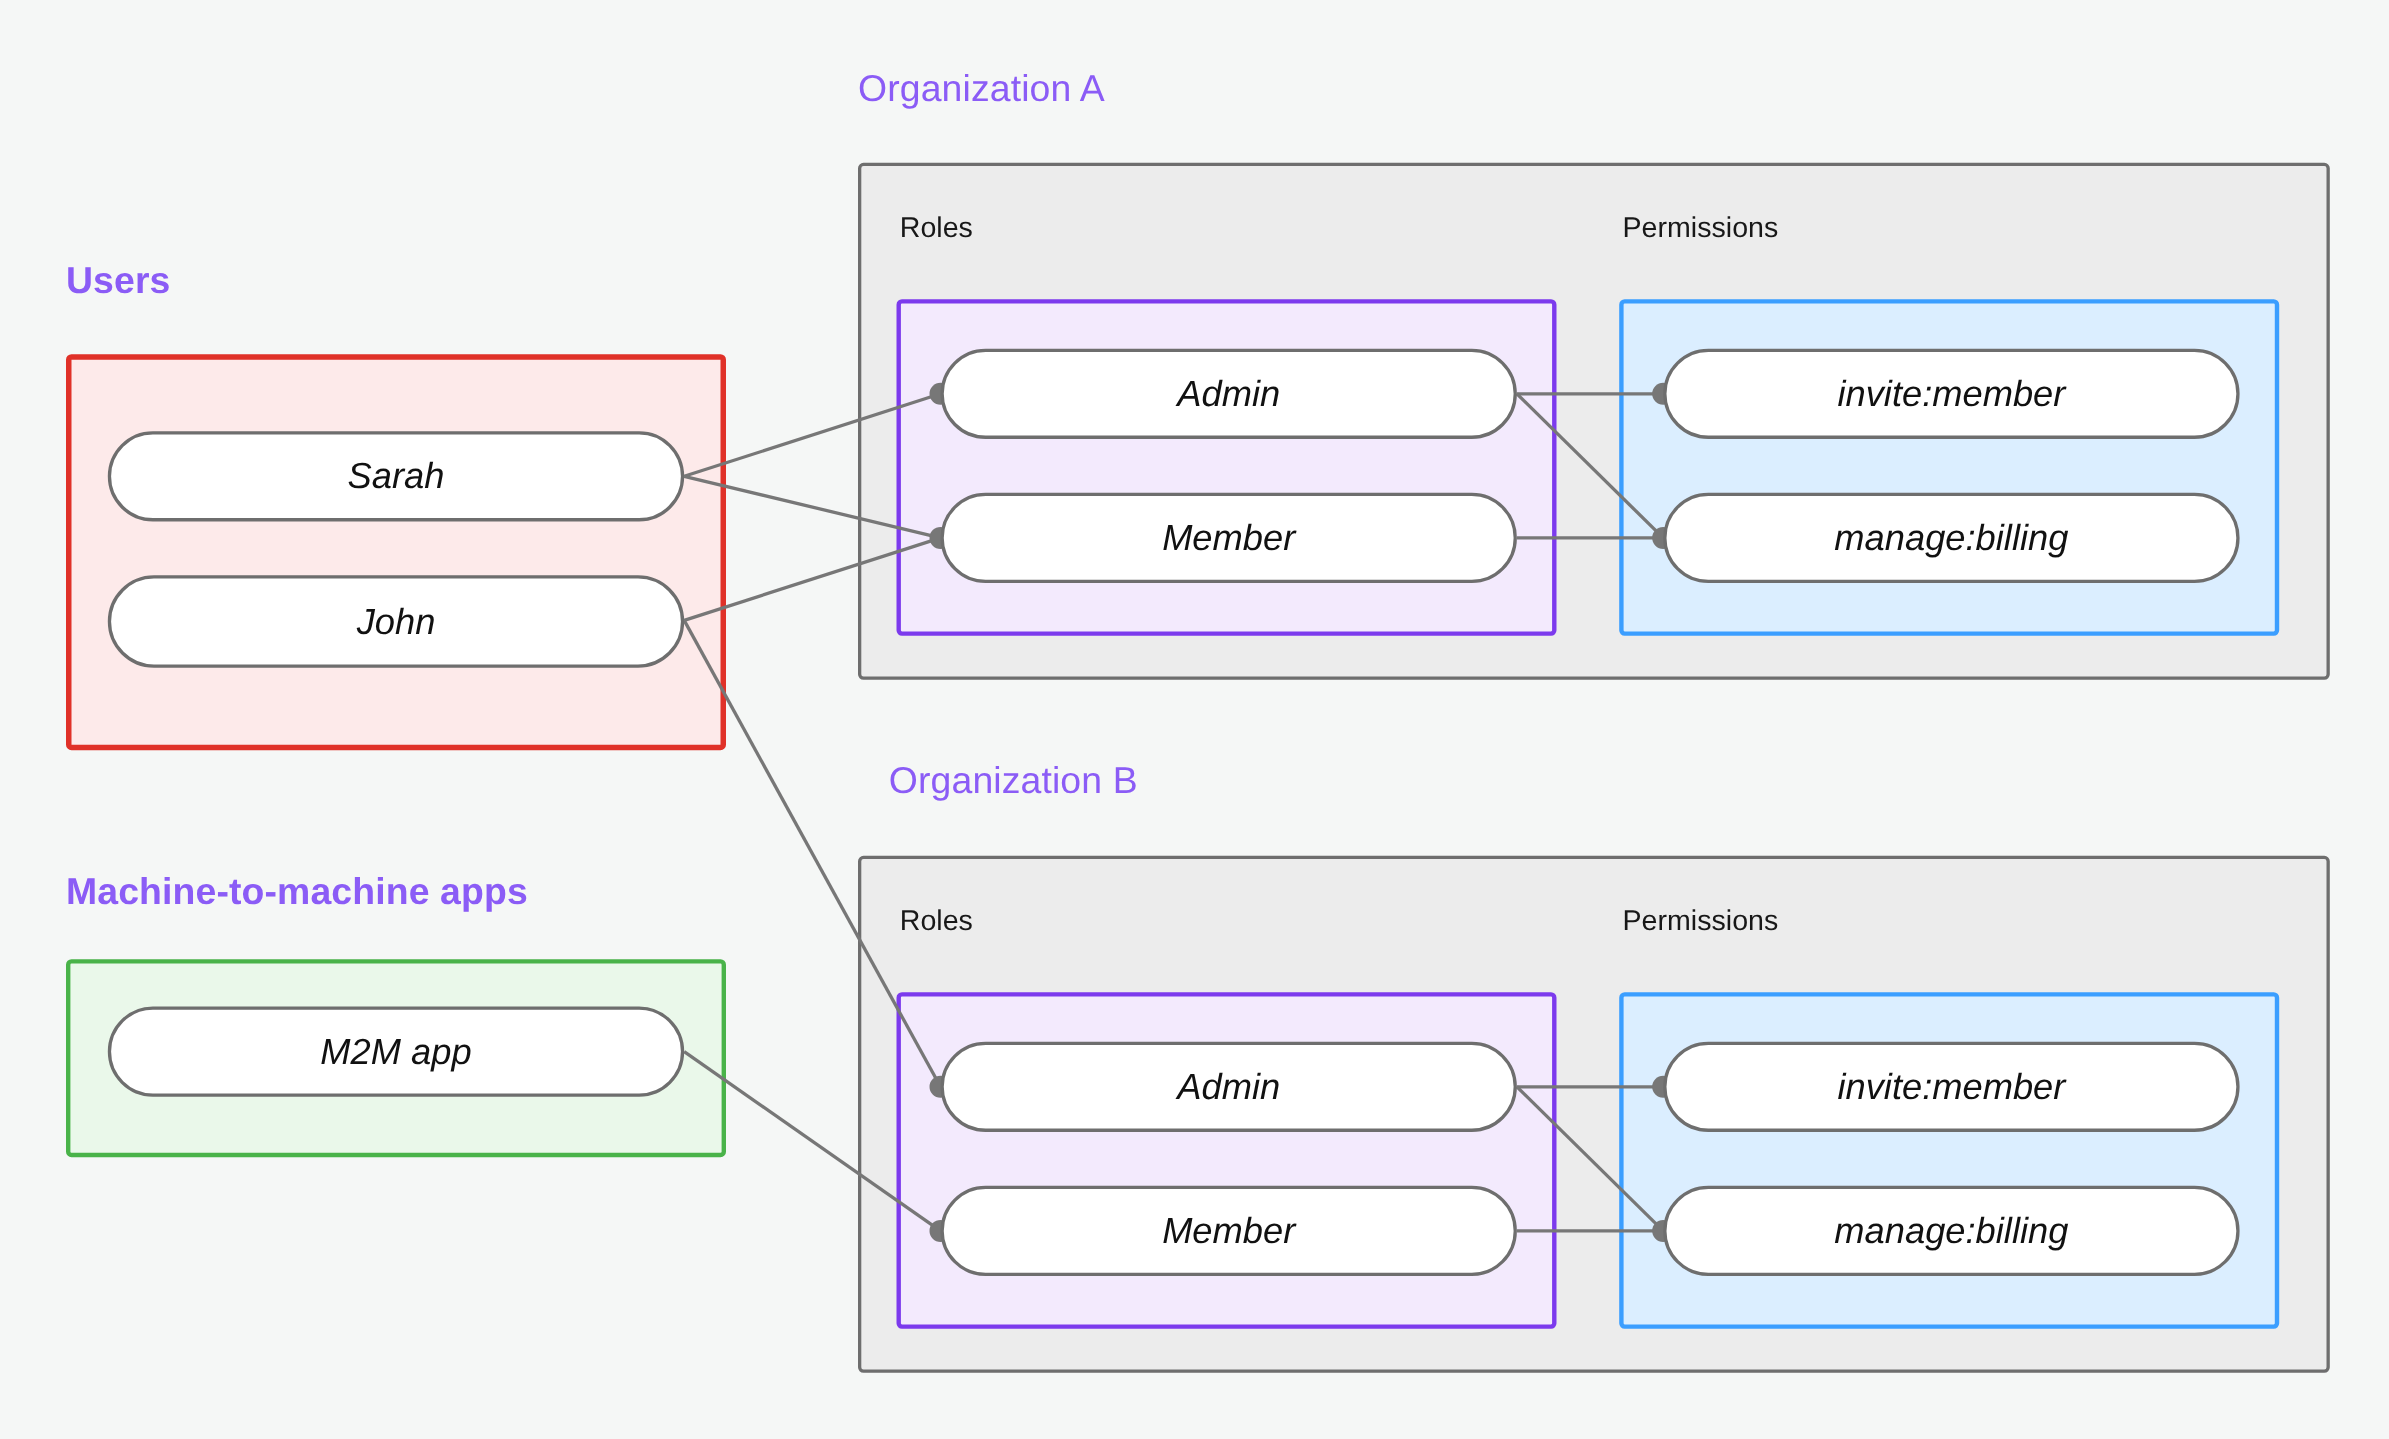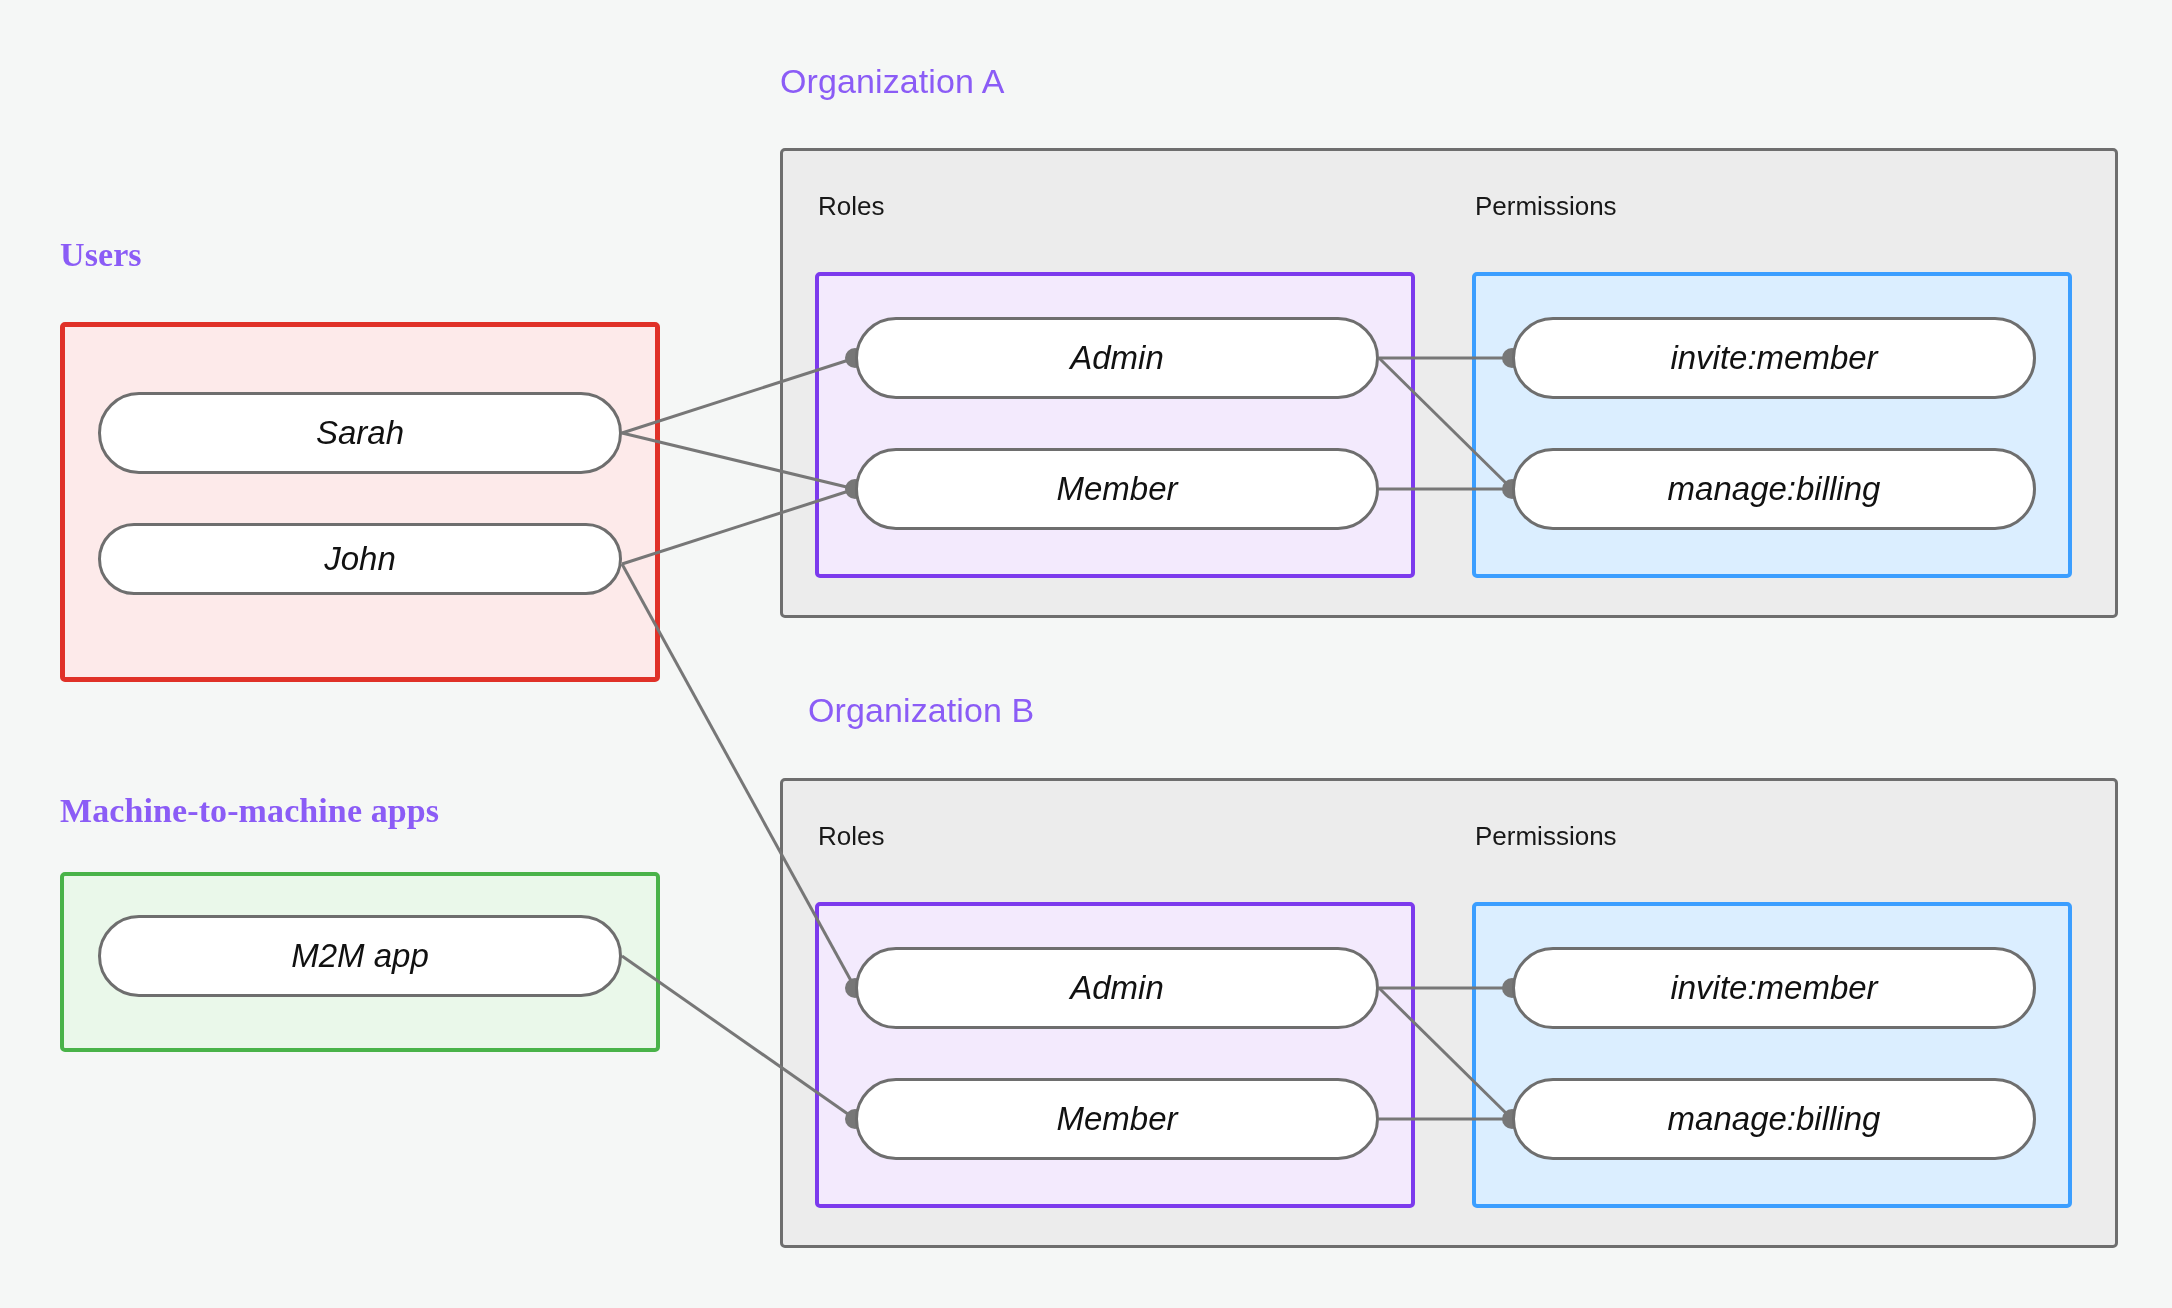--- a/index.html
+++ b/index.html
@@ -29,21 +29,21 @@
     z-index: 5;
   }
   .grp-label {
     position: absolute;
     font-size: 34px;
     color: #8b5cf6;
     letter-spacing: 0.1px;
     white-space: nowrap;
     z-index: 3;
   }
-  .grp-label.bold { font-weight: bold; font-family: Liberation Serif, serif; }
+  .grp-label.bold { font-weight: bold; }
 
   .container-box {
     position: absolute;
     box-sizing: border-box;
     z-index: 2;
   }
   .org-box {
     background: #ececec;
     border: 3px solid #6e6e6e;
     border-radius: 5px;
@@ -94,21 +94,21 @@
   }
 </style>
 </head>
 <body>
 
 <div id="stage">
 
   <div class="grp-label bold" style="left:60px; top:236px;">Users</div>
   <div class="container-box users-box" style="left:60px; top:322px; width:600px; height:360px;"></div>
   <div class="node" style="left:98px; top:392px; width:524px; height:82px;">Sarah</div>
-  <div class="node" style="left:98px; top:523px; width:524px; height:72px;">John</div>
+  <div class="node" style="left:98px; top:523px; width:524px; height:84px;">John</div>
 
   <div class="grp-label bold" style="left:60px; top:792px;">Machine-to-machine apps</div>
   <div class="container-box m2m-box" style="left:60px; top:872px; width:600px; height:180px;"></div>
   <div class="node" style="left:98px; top:915px; width:524px; height:82px;">M2M app</div>
 
   <div class="grp-label" style="left:780px; top:62px;">Organization A</div>
   <div class="container-box org-box" style="left:780px; top:148px; width:1338px; height:470px;"></div>
 
   <div class="inner-label" style="left:818px; top:191px;">Roles</div>
   <div class="container-box roles-box" style="left:815px; top:272px; width:600px; height:306px;"></div>

